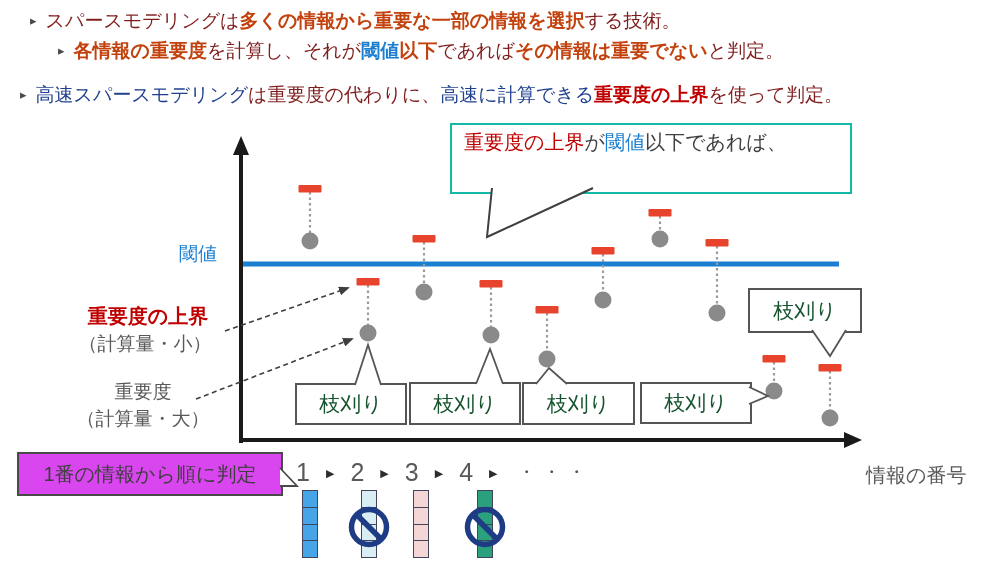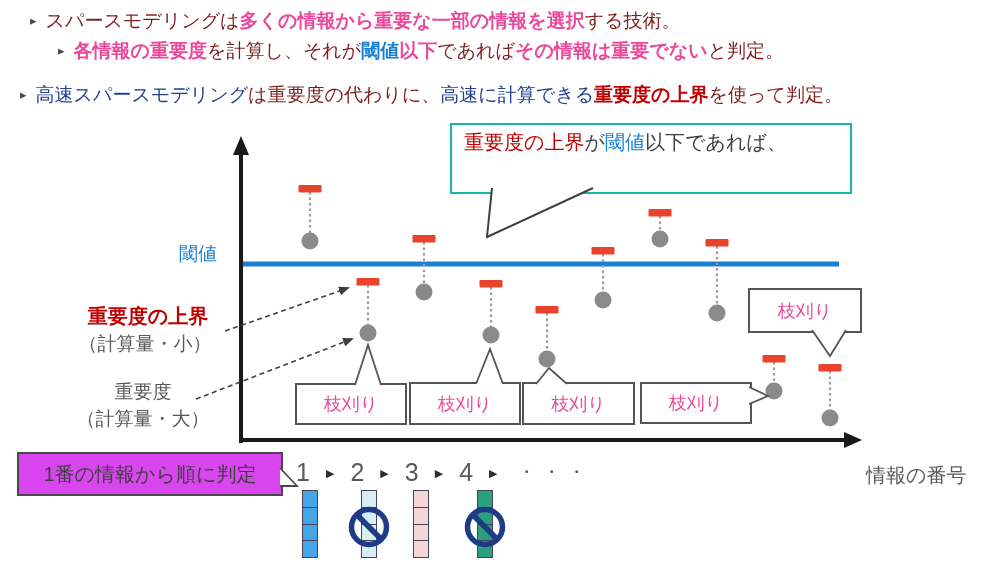--- a/index.html
+++ b/index.html
@@ -3,41 +3,41 @@
 <meta charset="utf-8">
 <style>
   html,body{margin:0;padding:0;background:#fff;}
   #slide{position:relative;width:1000px;height:569px;background:#fff;overflow:hidden;
          font-family:"Liberation Sans","DejaVu Sans",sans-serif;}
   .abs{position:absolute;}
   
   .hline{position:absolute;font-size:19px;line-height:26px;white-space:nowrap;color:#595959;}
   .bullet{font-size:13px;color:#4a4a4a;margin-right:9px;vertical-align:2px;}
   .seg-normal{color:#7f1d1d;}
-  .seg-bold{color:#ec4899;font-weight:bold;}
+  .seg-bold{color:#c2410c;font-weight:bold;}
   .seg-bold-blue{color:#1a7fd2;font-weight:bold;}
   .seg-navy{color:#21418f;}
   .seg-red-bold{color:#c00000;font-weight:bold;}
   .seg-dark{color:#404040;}
   .seg-red{color:#c00000;}
   .seg-blue{color:#1a7fd2;}
   
   .lbl{position:absolute;white-space:nowrap;}
   .lbl-threshold{left:129px;top:241px;width:88px;text-align:right;font-size:19px;color:#1a7fd2;}
   .lbl-ub{left:76px;top:303px;width:144px;text-align:center;font-size:20px;font-weight:bold;color:#c00000;}
   .lbl-ub-note{left:70px;top:331px;width:150px;text-align:center;font-size:19px;color:#595959;}
   .lbl-imp{left:68px;top:379px;width:150px;text-align:center;font-size:19px;color:#595959;}
   .lbl-imp-note{left:68px;top:406px;width:150px;text-align:center;font-size:19px;color:#595959;}
   .lbl-xaxis{left:866px;top:462px;font-size:20px;color:#595959;}
   
   .callout{left:450px;top:123px;width:386px;height:64px;border:2px solid #14b8a6;background:#fff;
            font-size:20px;line-height:28px;padding:3px 0 0 12px;white-space:nowrap;}
   
   .prune{border:2px solid #555;background:#fff;text-align:center;
-         font-size:18px;color:#ec4899;display:flex;align-items:center;justify-content:center;}
+         font-size:21px;color:#14532d;display:flex;align-items:center;justify-content:center;}
   .prune-1{left:295px;top:383px;width:108px;height:38px;}
   .prune-2{left:409px;top:382px;width:108px;height:39px;}
   .prune-3{left:522px;top:382px;width:109px;height:39px;}
   .prune-4{left:640px;top:382px;width:108px;height:38px;}
   .prune-5{left:748px;top:288px;width:110px;height:41px;}
   
   .orderbox{left:17px;top:452px;width:262px;height:40px;border:2px solid #4a4a4a;background:#d946ef;
             display:flex;align-items:center;justify-content:center;font-size:20px;color:#3f3f3f;white-space:nowrap;}
   #sequence-row{left:296px;top:456px;display:flex;align-items:center;gap:16px;height:32px;}
   .digit{font-size:25px;color:#595959;}

